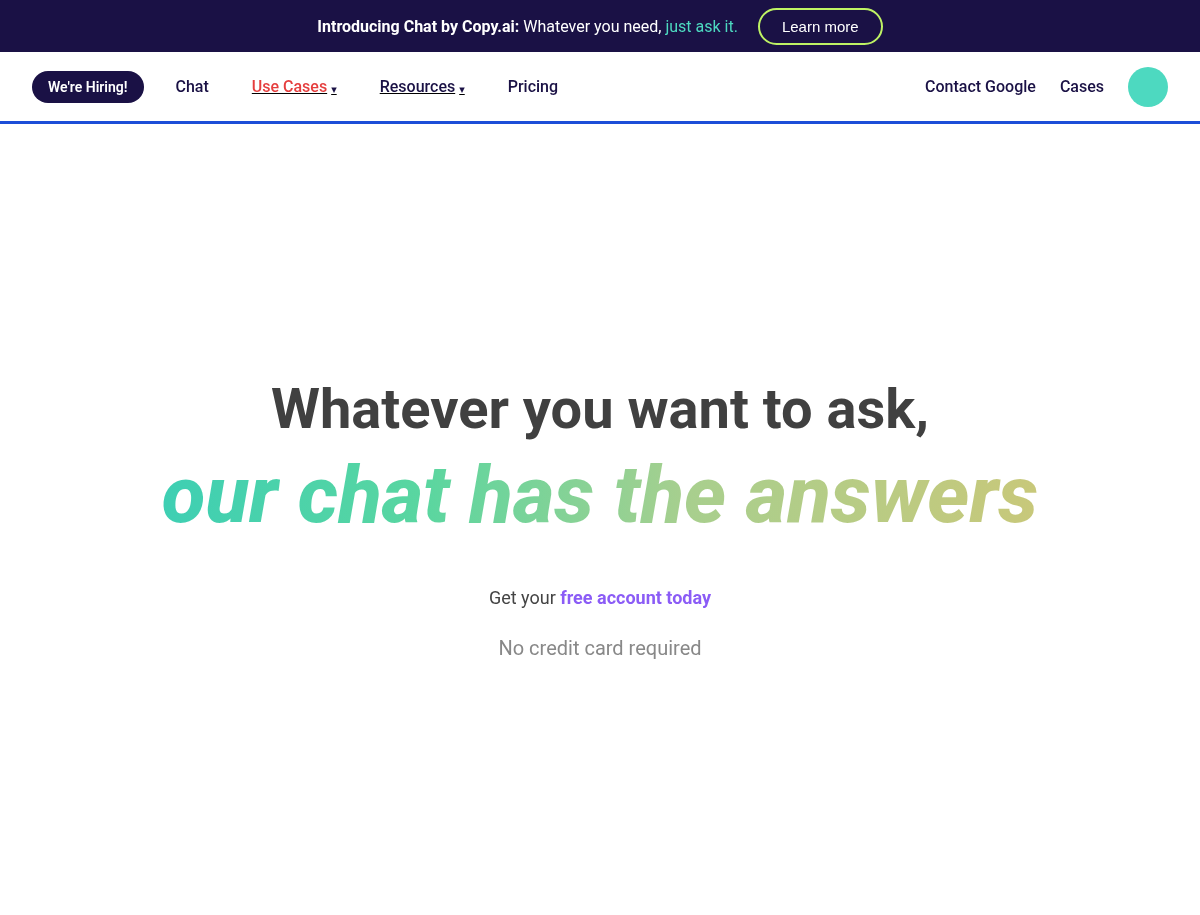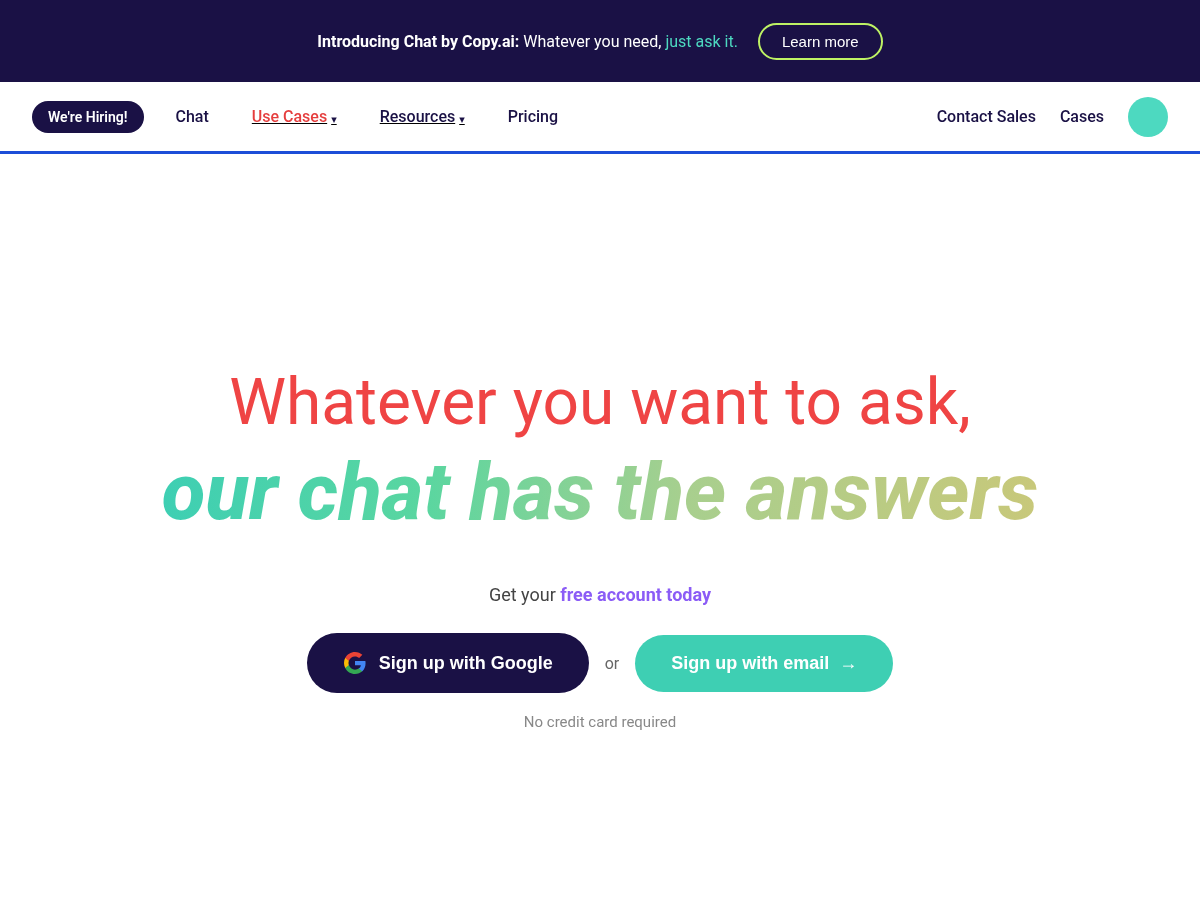--- a/index.html
+++ b/index.html
@@ -7,21 +7,21 @@
 
     
     .top-banner {
       background: #1a1145;
       color: #fff;
       display: flex;
       align-items: center;
       justify-content: center;
       gap: 20px;
       padding: 0 20px;
-      height: 82px;
+      height: 52px;
     }
     .banner-text {
       font-size: 16px;
       color: #fff;
     }
     .banner-text .bold { font-weight: 700; }
     .banner-text .teal { color: #4dd9c0; }
     .learn-more-btn {
       border: 2px solid #bef264;
       color: #fff;
@@ -105,23 +105,23 @@
     .hero {
       display: flex;
       flex-direction: column;
       align-items: center;
       justify-content: center;
       padding: 80px 20px 60px;
       text-align: center;
       min-height: calc(915px - 72px - 72px);
     }
     .hero-title {
-      font-size: 64px;
-      font-weight: 400;
-      color: #ef4444;
+      font-size: 56px;
+      font-weight: 700;
+      color: #404040;
       line-height: 1.1;
       max-width: 1100px;
       margin-bottom: 10px;
     }
     .hero-subtitle {
       font-size: 80px;
       font-weight: 800;
       line-height: 1.1;
       max-width: 1100px;
       margin-bottom: 48px;
@@ -175,21 +175,21 @@
       color: #fff;
       border: none;
       border-radius: 50px;
       padding: 18px 36px;
       font-size: 18px;
       font-weight: 600;
       cursor: pointer;
       white-space: nowrap;
     }
     .no-cc {
-      font-size: 15px;
+      font-size: 20px;
       color: #888;
     }
   </style>
 </head>
 <body>
 
 <div class="top-banner">
   <span class="banner-text">
     <span class="bold">Introducing Chat by Copy.ai:</span>
     <span> Whatever you need, </span>
@@ -216,43 +216,26 @@
           <a href="#">Resources</a>
           <span class="chevron">▾</span>
         </span>
       </li>
       <li>
         <a href="#">Pricing</a>
       </li>
     </ul>
   </div>
   <div class="nav-right">
-    <a href="#">Contact Sales</a>
+    <a href="#">Contact Google</a>
     <a href="#">Cases</a>
     <div class="avatar-circle"></div>
   </div>
 </nav>
 
 <section class="hero">
   <h1 class="hero-title">Whatever you want to ask,</h1>
   <h1 class="hero-subtitle">our chat has the answers</h1>
   <p class="cta-text">
     <span>Get your </span><span class="bold">free account today</span>
   </p>
-  <div class="cta-buttons">
-    <button class="btn-google">
-
-      <svg class="google-icon" viewBox="0 0 24 24" xmlns="http://www.w3.org/2000/svg">
-        <path d="M22.56 12.25c0-.78-.07-1.53-.2-2.25H12v4.26h5.92c-.26 1.37-1.04 2.53-2.21 3.31v2.77h3.57c2.08-1.92 3.28-4.74 3.28-8.09z" fill="#4285F4"></path>
-        <path d="M12 23c2.97 0 5.46-.98 7.28-2.66l-3.57-2.77c-.98.66-2.23 1.06-3.71 1.06-2.86 0-5.29-1.93-6.16-4.53H2.18v2.84C3.99 20.53 7.7 23 12 23z" fill="#34A853"></path>
-        <path d="M5.84 14.09c-.22-.66-.35-1.36-.35-2.09s.13-1.43.35-2.09V7.07H2.18C1.43 8.55 1 10.22 1 12s.43 3.45 1.18 4.93l3.66-2.84z" fill="#FBBC05"></path>
-        <path d="M12 5.38c1.62 0 3.06.56 4.21 1.64l3.15-3.15C17.45 2.09 14.97 1 12 1 7.7 1 3.99 3.47 2.18 7.07l3.66 2.84c.87-2.6 3.3-4.53 6.16-4.53z" fill="#EA4335"></path>
-      </svg>
-      <span>Sign up with Google</span>
-    </button>
-    <span class="or-text">or</span>
-    <button class="btn-email">
-      <span>Sign up with email</span>
-      <span>→</span>
-    </button>
-  </div>
   <p class="no-cc">No credit card required</p>
 </section>
 
 </body></html>

